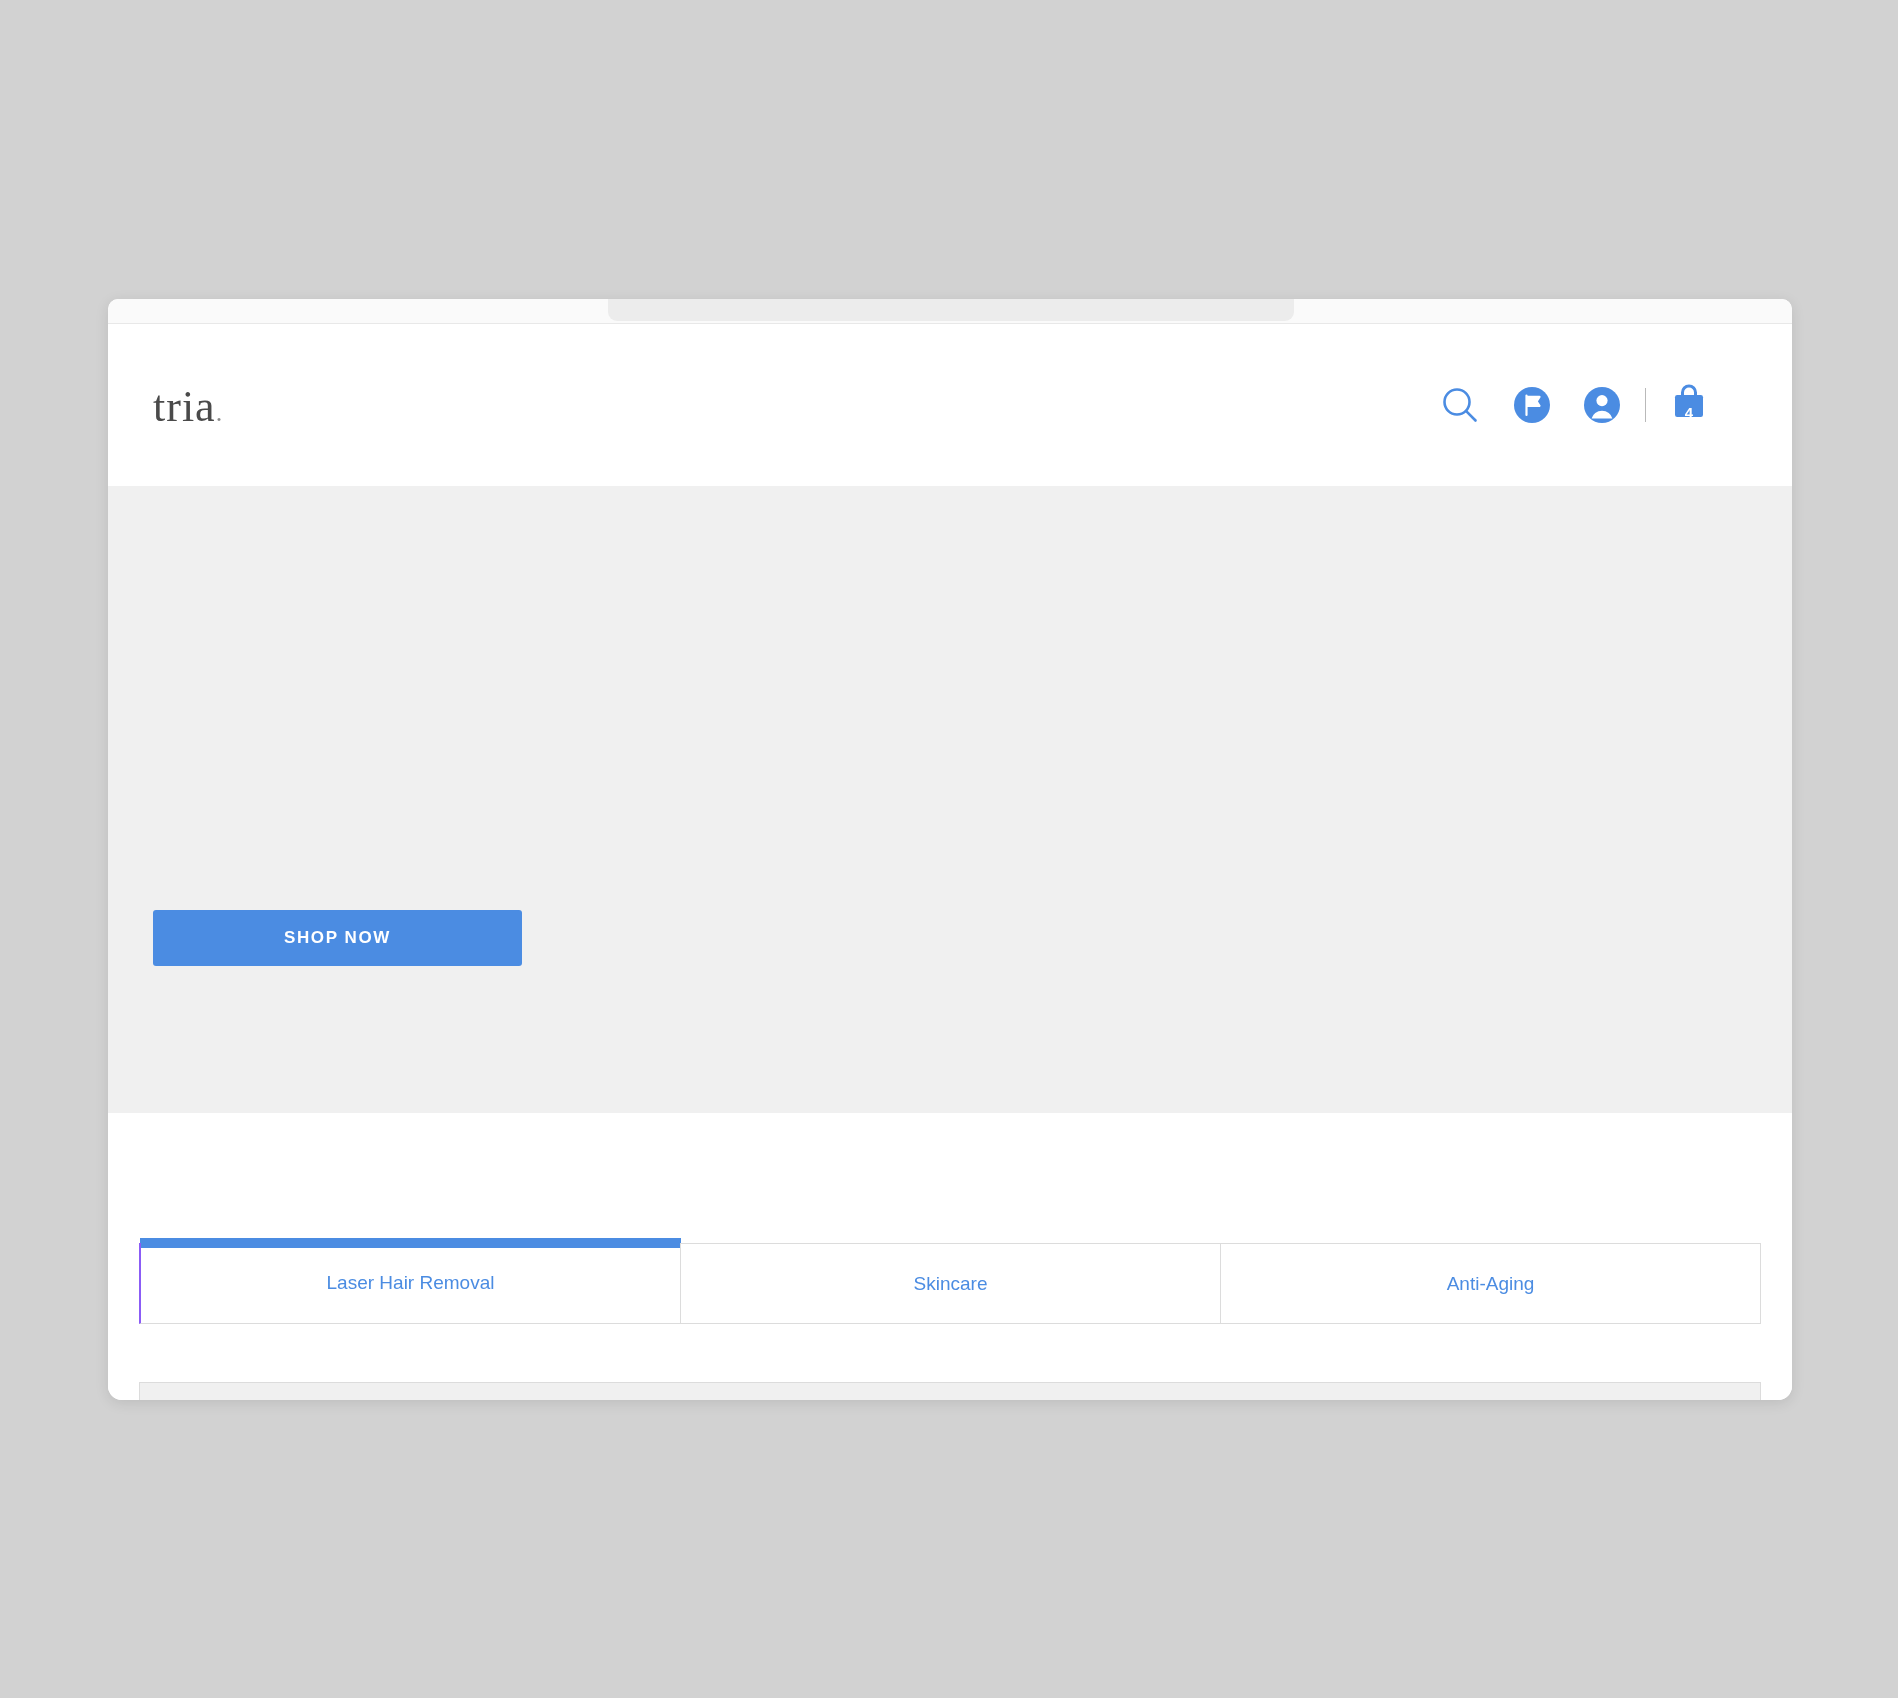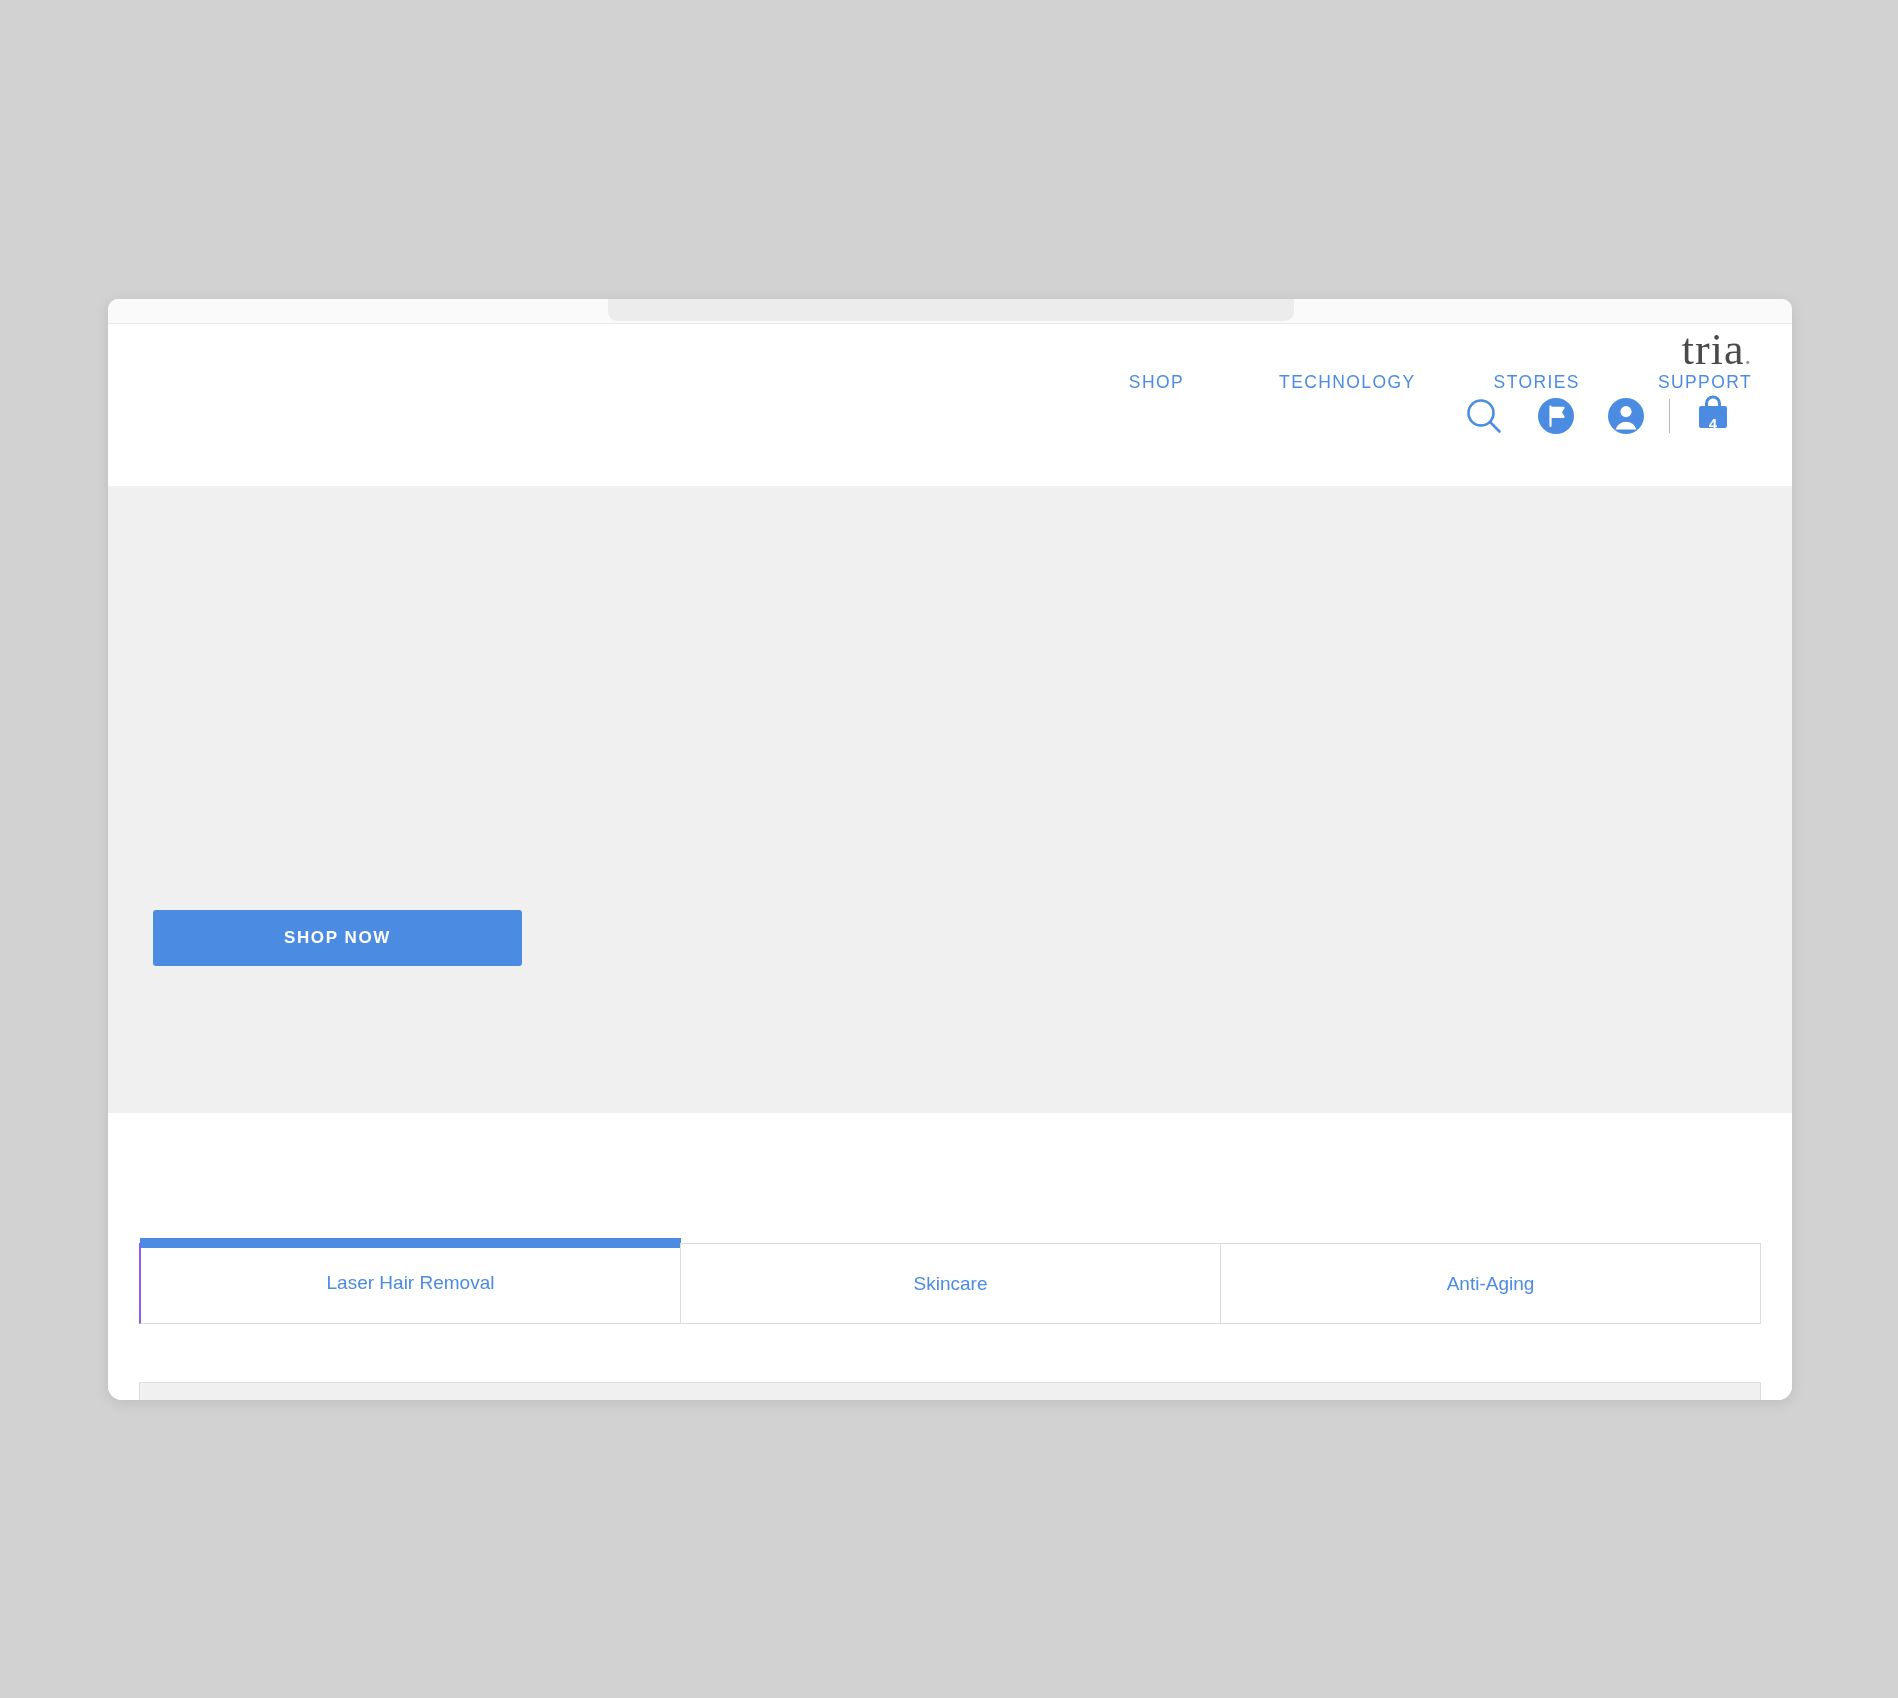--- a/index.html
+++ b/index.html
@@ -49,24 +49,23 @@
     background: #ffffff;
     overflow: hidden;
   }
 
   
   .site-header {
     position: relative;
     height: 162px;
     background: #ffffff;
     display: flex;
-    align-items: flex-end;
-    box-sizing: border-box;
-    padding: 0 40px 0 45px;
-    flex-direction: column;
+    align-items: center;
+    box-sizing: border-box;
+    padding: 0 64px 0 45px;
   }
   .logo {
     font-family: "Liberation Serif", serif;
     font-size: 44px;
     color: #4a4a4a;
     letter-spacing: 1px;
     font-weight: 400;
     line-height: 1;
     padding-top: 4px;
     white-space: nowrap;
@@ -222,26 +221,20 @@
   </div>
 
   <div class="page">
 
     <header class="site-header">
 
       <div class="logo">
         <span>tria</span><span class="dot">.</span>
       </div>
 
-      <nav class="main-nav">
-        <a class="nav-link shop">SHOP</a>
-        <a class="nav-link technology">TECHNOLOGY</a>
-        <a class="nav-link stories">STORIES</a>
-        <a class="nav-link support">SUPPORT</a>
-      </nav>
 
       <div class="header-actions">
 
         <div class="icon-btn icon-search">
           <svg width="44" height="44" viewBox="0 0 44 44" aria-hidden="true">
             <circle cx="19" cy="19" r="12.5" fill="none" stroke="#4b8ce2" stroke-width="2.6"></circle>
             <line x1="28.2" y1="28.2" x2="37.5" y2="37.5" stroke="#4b8ce2" stroke-width="2.6" stroke-linecap="round"></line>
           </svg>
         </div>
 

